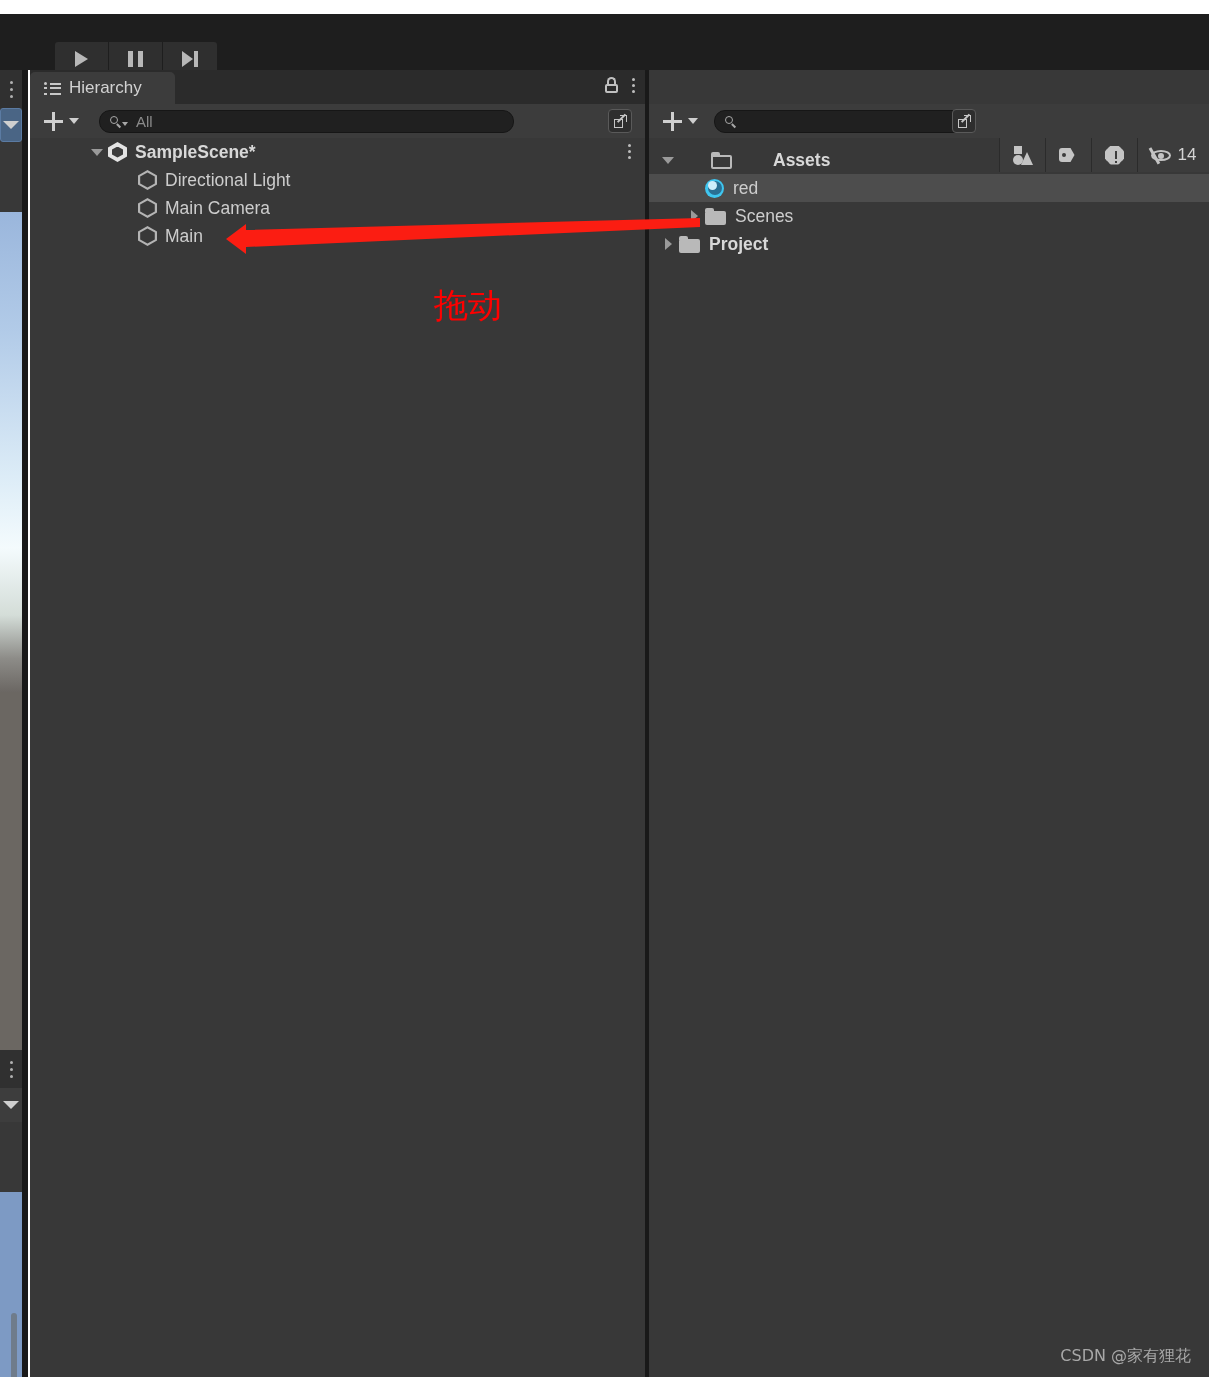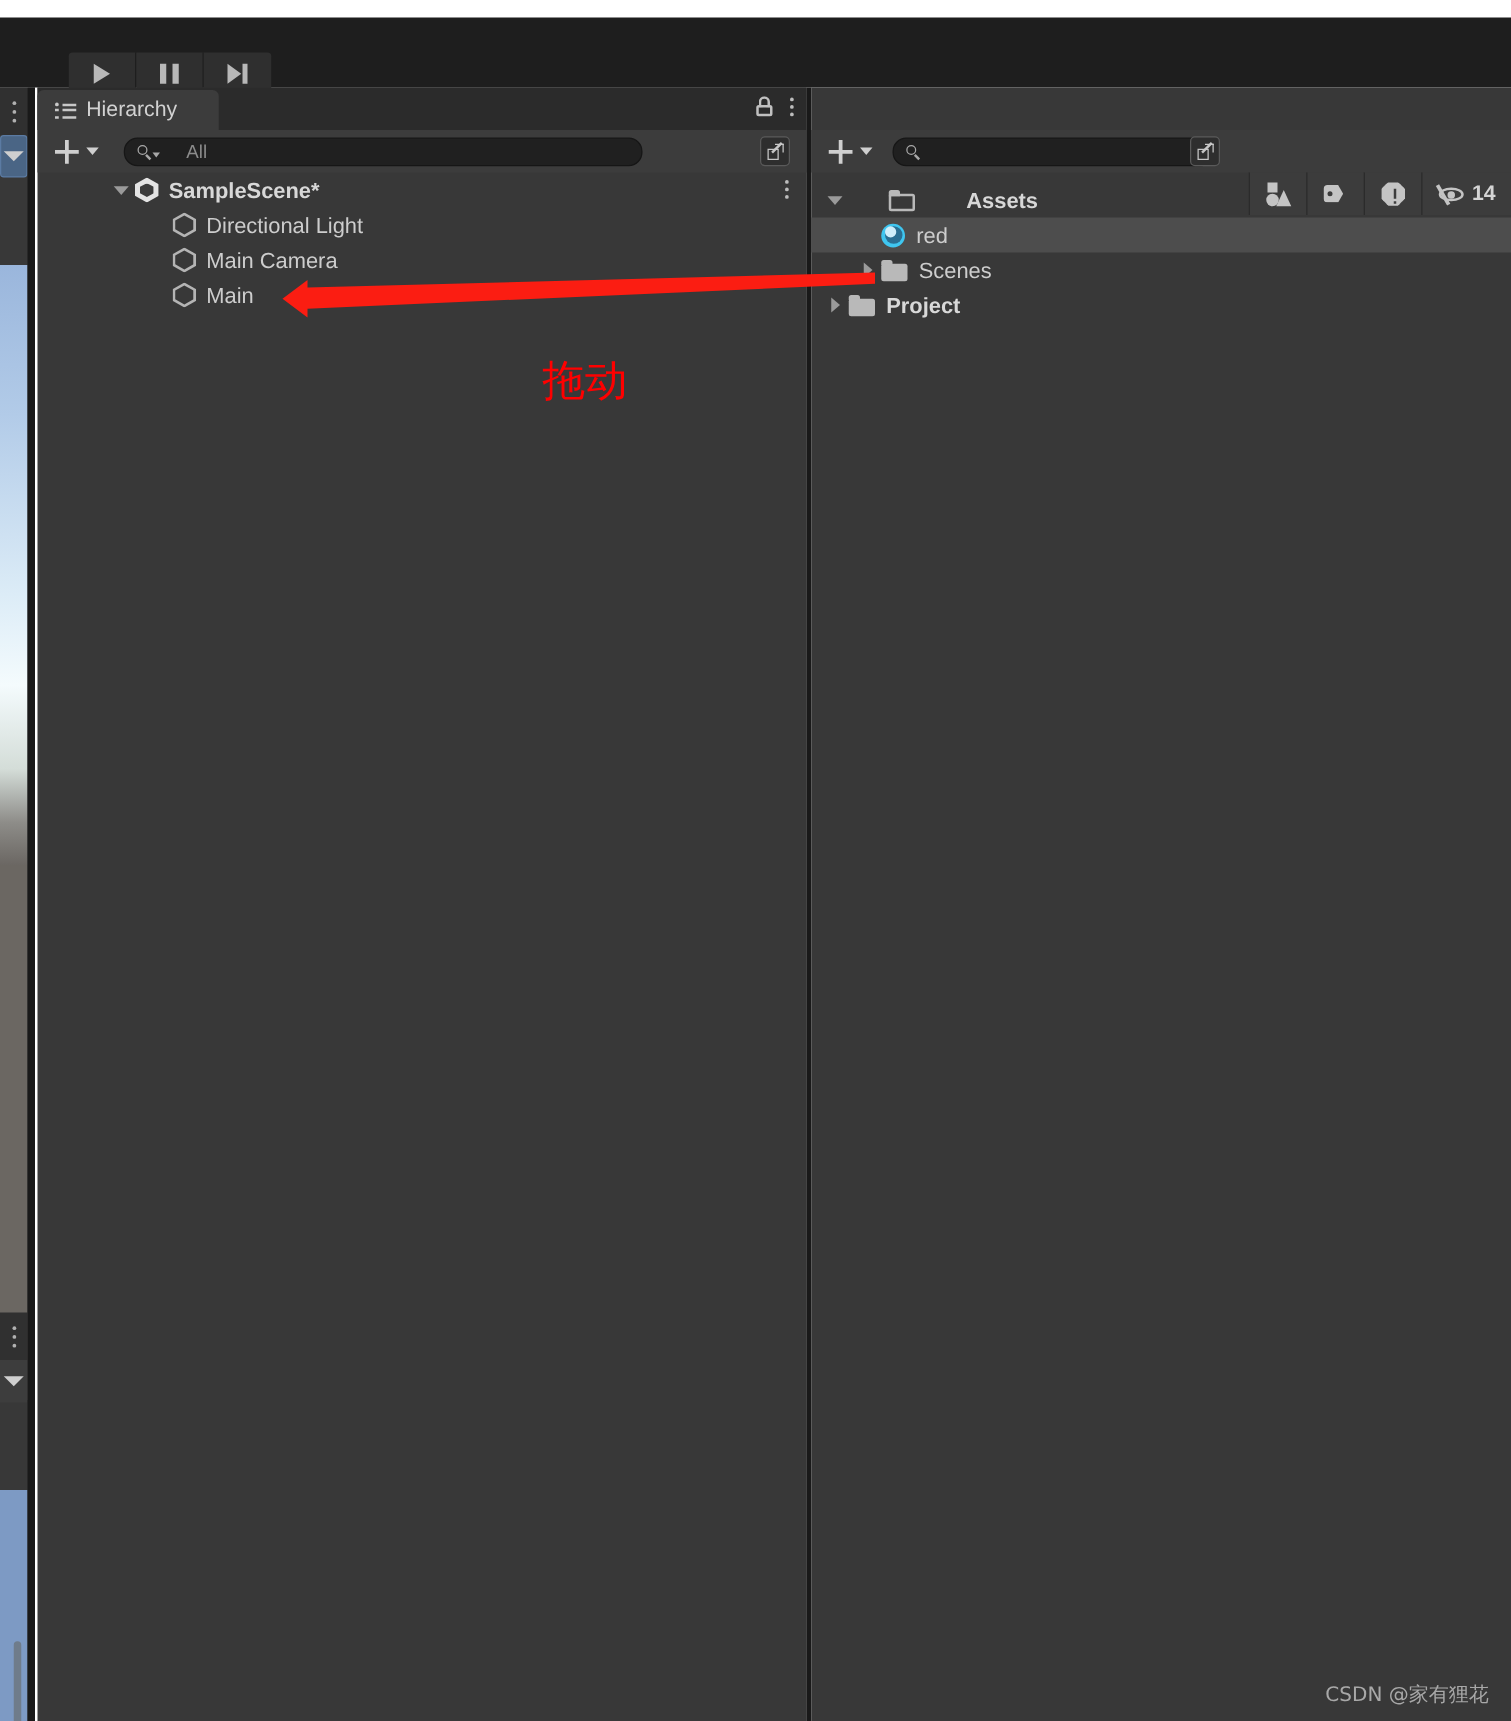--- a/index.html
+++ b/index.html
@@ -89,34 +89,34 @@
 
   .search-wrap {
     position: relative; height: 23px; background: #202020;
     border: 1px solid #161616; border-radius: 11px;
     display: flex; align-items: center; padding: 0 26px 0 10px;
   }
   .mag { position: relative; width: 11px; height: 11px; flex: 0 0 auto; }
   .mag .c { position: absolute; left: 0; top: 0; width: 8px; height: 8px; border: 1.5px solid #a8a8a8; border-radius: 50%; }
   .mag .h { position: absolute; left: 7px; top: 7px; width: 5px; height: 1.5px; background: #a8a8a8; transform: rotate(45deg); transform-origin: left center; }
   .mag-caret { width: 0; height: 0; border-top: 4px solid #a8a8a8; border-left: 3px solid transparent; border-right: 3px solid transparent; margin-left: 1px; margin-top: 5px; }
-  .search-text { color: #8b8b8b; font-size: 15px; margin-left: 21px; }
+  .search-text { color: #8b8b8b; font-size: 15px; margin-left: 8px; }
   .jump-btn {
     position: absolute; width: 24px; height: 24px; background: #2e2e2e;
     border: 1px solid #5a5a5a; border-radius: 4px;
     display: flex; align-items: center; justify-content: center;
   }
   .jump-glyph { position: relative; width: 13px; height: 13px; }
   .jump-glyph .sq { position: absolute; left: 0; bottom: 0; width: 9px; height: 9px; border: 1.5px solid #c6c6c6; }
   .jump-glyph .ar { position: absolute; right: 0; top: 0; width: 9px; height: 9px; }
   .jump-glyph .ar:before { content: ""; position: absolute; left: 0; bottom: 1px; width: 11px; height: 1.5px; background: #c6c6c6; transform: rotate(-45deg); transform-origin: left bottom; }
   .jump-glyph .ar:after { content: ""; position: absolute; right: 0; top: 0; width: 6px; height: 6px; border-top: 1.5px solid #c6c6c6; border-right: 1.5px solid #c6c6c6; }
 
   
-  .proj-btns { position: absolute; right: 0; top: 34px; height: 34px; display: flex; font-weight: bold; }
+  .proj-btns { position: absolute; right: 0; top: 34px; height: 34px; display: flex; }
   .proj-btn {
     width: 46px; height: 34px; background: #3c3c3c; border-left: 1px solid #2b2b2b;
     display: flex; align-items: center; justify-content: center; gap: 2px;
   }
   .proj-btn.wide { width: 72px; }
   .shapes-ico { position: relative; width: 20px; height: 19px; }
   .shapes-ico .sq { position: absolute; left: 1px; top: 0; width: 8px; height: 8px; background: #c4c4c4; }
   .shapes-ico .ci { position: absolute; left: 0px; bottom: 0; width: 10px; height: 10px; background: #c4c4c4; border-radius: 50%; }
   .shapes-ico .tr { position: absolute; right: 0px; bottom: 0; width: 0; height: 0; border-bottom: 13px solid #c4c4c4; border-left: 6px solid transparent; border-right: 6px solid transparent; }
   .tag-ico { position: relative; width: 20px; height: 14px; }

